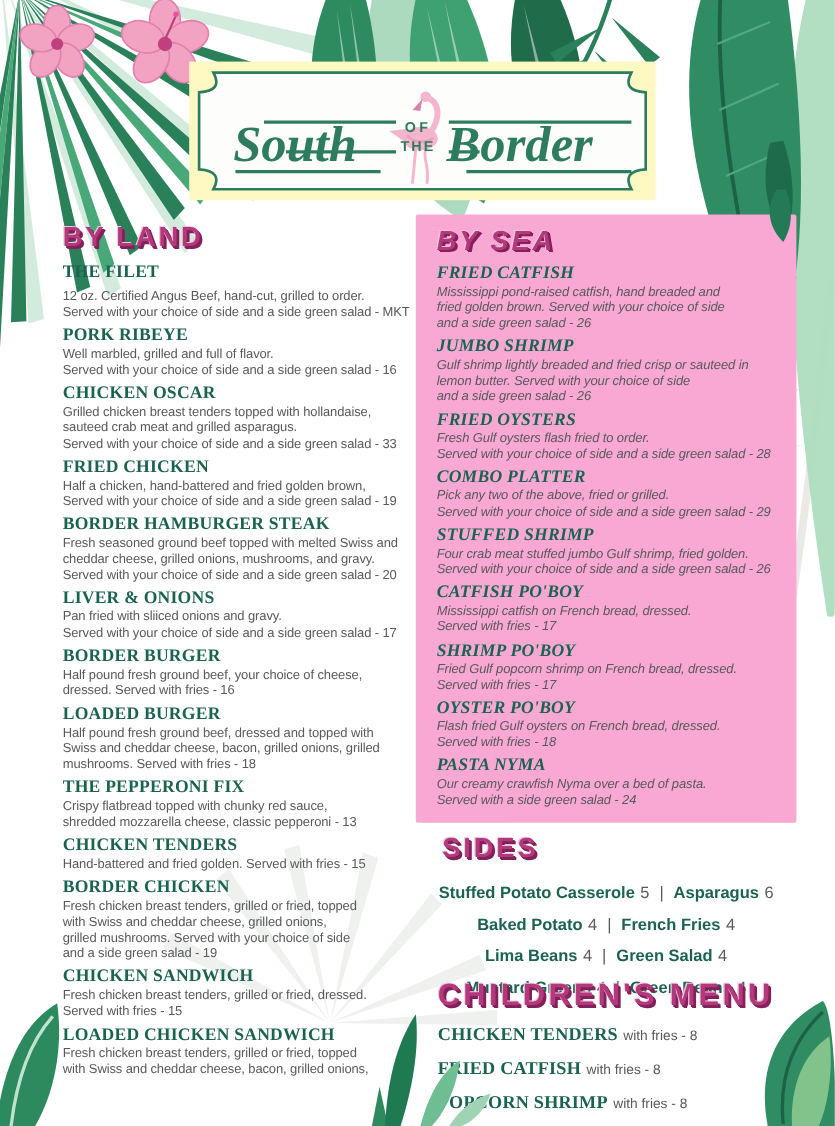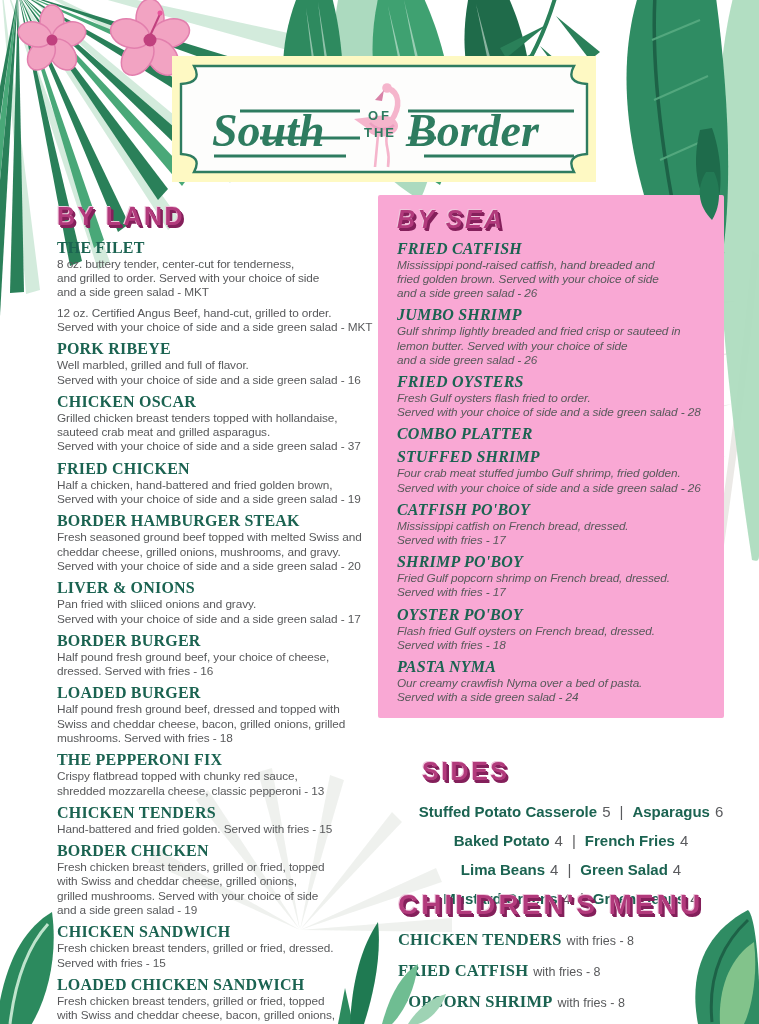--- a/index.html
+++ b/index.html
@@ -39,21 +39,21 @@
   .item-name {
     margin:0 0 1px 0; font-family:"Liberation Serif", serif; font-weight:700;
     font-size:16px; line-height:17px; color:#1b6351; letter-spacing:.2px;
   }
   .item-desc {
     margin:0; font-size:11.8px; line-height:14.3px; color:#58595b;
     white-space:pre; letter-spacing:-0.1px;
   }
   .right-panel .item-desc { line-height:14.2px; }
 
-  .sides-block { position:absolute; left:398px; top:757px; width:346px; z-index:1; }
+  .sides-block { position:absolute; left:378px; top:757px; width:346px; z-index:1; }
   .sides-block .retro-h { margin-left:24px; margin-bottom:11px; }
   .side-row { text-align:center; font-size:15px; line-height:29px; color:#5a5b5e; }
   .sname { color:#1b6351; font-weight:700; }
   .sprice { color:#5a5b5e; margin-left:5px; }
   .ssep { color:#5a5b5e; margin:0 9px; }
 
   .children-block { position:absolute; left:378px; top:889px; width:360px; z-index:1; }
   .children-block .retro-h { font-size:28px; letter-spacing:3px; margin-left:20px; margin-bottom:9px; }
   .child-item { margin:0 0 11px 20px; }
   .child-name {
@@ -212,38 +212,35 @@
     <text x="190" y="57" font-family="Liberation Sans, sans-serif" font-size="13" font-weight="700" letter-spacing="3" fill="#2e7c60">OF</text>
     <text x="186" y="74" font-family="Liberation Sans, sans-serif" font-size="13" font-weight="700" letter-spacing="2" fill="#2e7c60">THE</text>
     <text x="228" y="83" font-family="Liberation Serif, serif" font-size="46" font-style="italic" font-weight="700" fill="#2e7c60">Border</text>
   </svg>
 </div>
 
 <div class="left-col">
   <h2 class="retro-h">BY LAND</h2>
   <div class="menu-item">
       <h3 class="item-name">THE FILET</h3>
-      <p class="item-desc">8 oz. buttery tender, center-cut for tenderness,
-and grilled to order. Served with your choice of side
-and a side green salad - MKT</p>
     </div>
   <div class="menu-item">
       <p class="item-desc">12 oz. Certified Angus Beef, hand-cut, grilled to order.
 Served with your choice of side and a side green salad - MKT</p>
     </div>
   <div class="menu-item">
       <h3 class="item-name">PORK RIBEYE</h3>
       <p class="item-desc">Well marbled, grilled and full of flavor.
 Served with your choice of side and a side green salad - 16</p>
     </div>
   <div class="menu-item">
       <h3 class="item-name">CHICKEN OSCAR</h3>
       <p class="item-desc">Grilled chicken breast tenders topped with hollandaise,
 sauteed crab meat and grilled asparagus.
-Served with your choice of side and a side green salad - 37</p>
+Served with your choice of side and a side green salad - 33</p>
     </div>
   <div class="menu-item">
       <h3 class="item-name">FRIED CHICKEN</h3>
       <p class="item-desc">Half a chicken, hand-battered and fried golden brown,
 Served with your choice of side and a side green salad - 19</p>
     </div>
   <div class="menu-item">
       <h3 class="item-name">BORDER HAMBURGER STEAK</h3>
       <p class="item-desc">Fresh seasoned ground beef topped with melted Swiss and
 cheddar cheese, grilled onions, mushrooms, and gravy.
@@ -307,20 +304,22 @@
 lemon butter. Served with your choice of side
 and a side green salad - 26</p>
     </div>
   <div class="menu-item">
       <h3 class="item-name">FRIED OYSTERS</h3>
       <p class="item-desc">Fresh Gulf oysters flash fried to order.
 Served with your choice of side and a side green salad - 28</p>
     </div>
   <div class="menu-item">
       <h3 class="item-name">COMBO PLATTER</h3>
+      <p class="item-desc">Pick any two of the above, fried or grilled.
+Served with your choice of side and a side green salad - 29</p>
     </div>
   <div class="menu-item">
       <h3 class="item-name">STUFFED SHRIMP</h3>
       <p class="item-desc">Four crab meat stuffed jumbo Gulf shrimp, fried golden.
 Served with your choice of side and a side green salad - 26</p>
     </div>
   <div class="menu-item">
       <h3 class="item-name">CATFISH PO'BOY</h3>
       <p class="item-desc">Mississippi catfish on French bread, dressed.
 Served with fries - 17</p>

